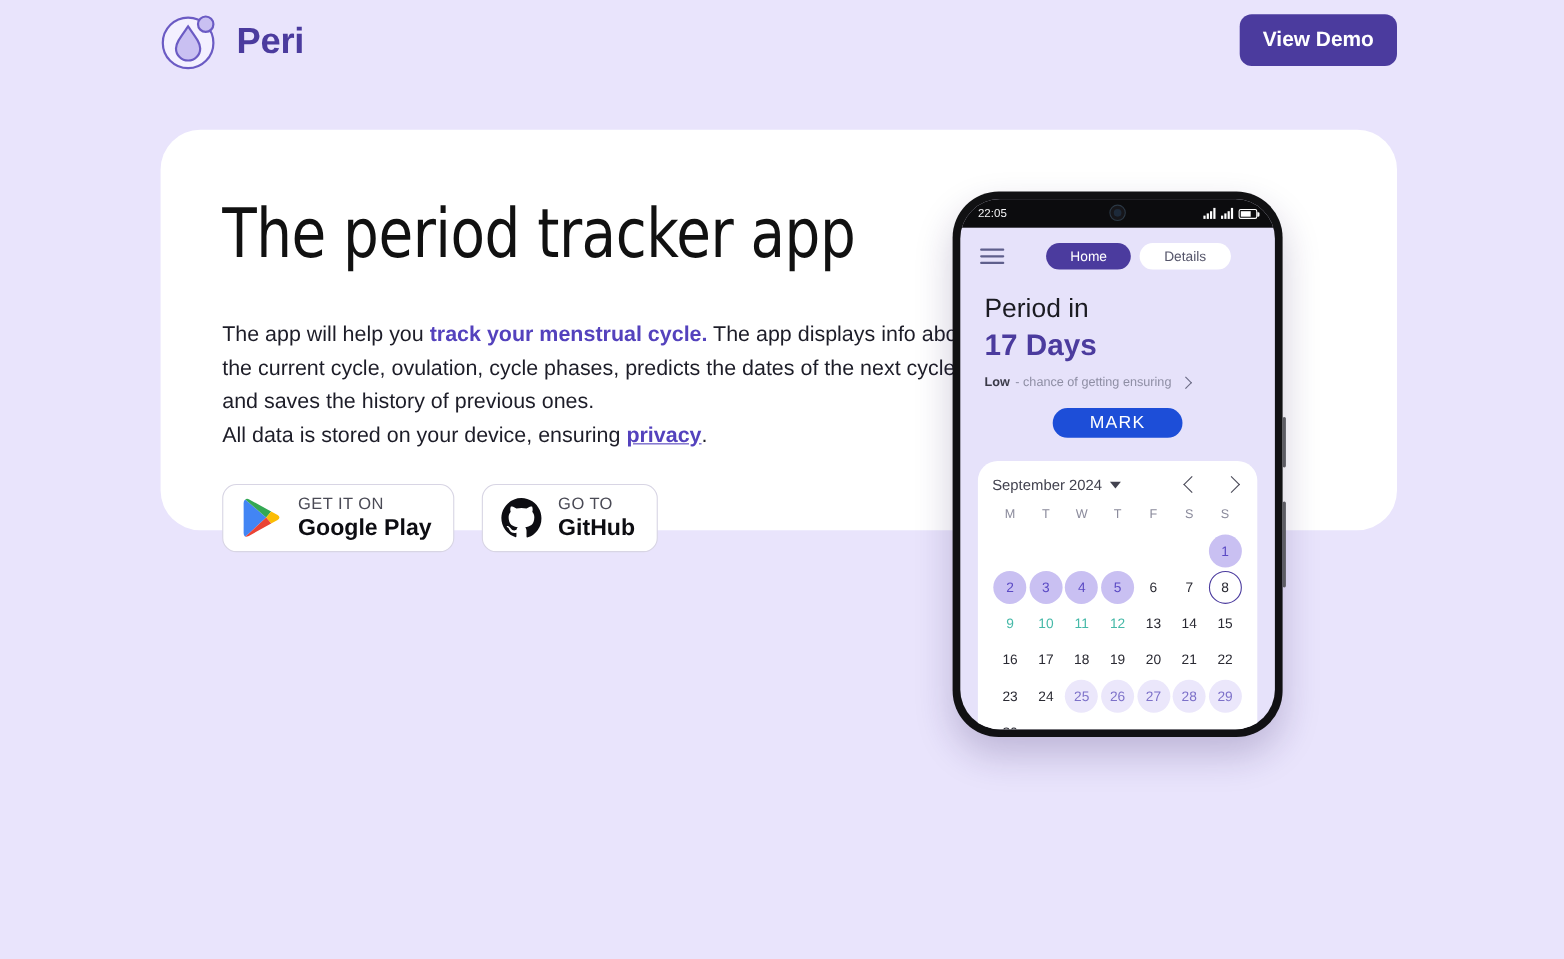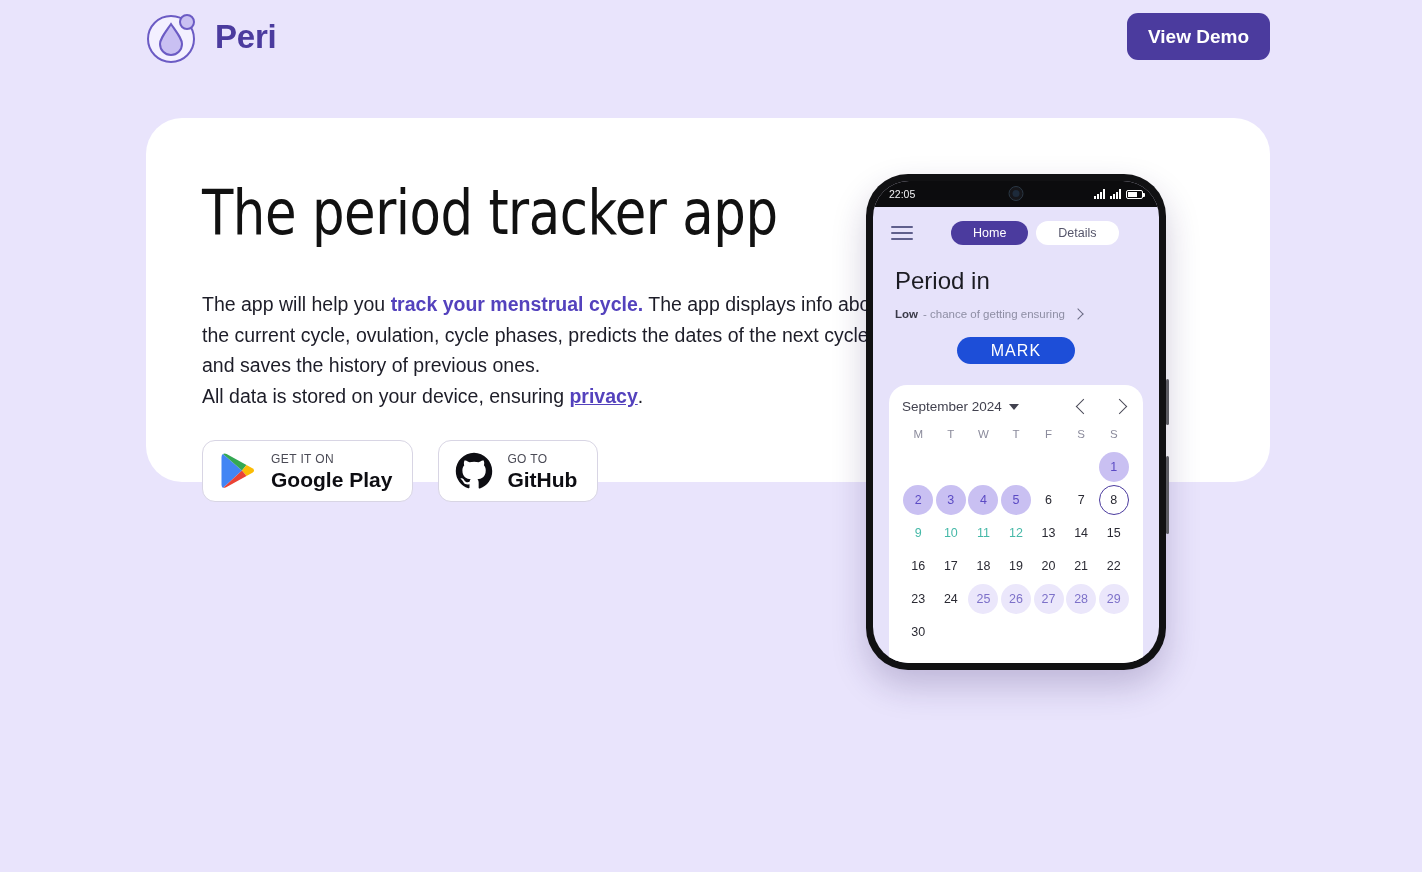--- a/index.html
+++ b/index.html
@@ -59,21 +59,21 @@
   
   .store-row { position: absolute; left: 56px; top: 322px; display: flex; gap: 25px; }
   .store-btn {
     display: flex; align-items: center; gap: 14px;
     border: 1.5px solid #d8d5e4; border-radius: 13px;
     background: #ffffff; height: 62px; padding: 0 20px 0 16px;
     cursor: pointer; text-decoration: none;
   }
   .store-icon { width: 38px; height: 40px; flex: 0 0 auto; }
   .store-lines { display: flex; flex-direction: column; justify-content: center; }
-  .store-top { font-size: 12px; color: #4a4a55; letter-spacing: .4px; line-height: 16px; }
+  .store-top { font-size: 15px; color: #4a4a55; letter-spacing: .4px; line-height: 16px; }
   .store-bottom { font-size: 21px; font-weight: 700; color: #0d0d12; line-height: 25px; }
 
   
   .phone {
     position: absolute; left: 866px; top: 174px;
     width: 300px; height: 496px;
     background: #111113; border-radius: 42px;
     padding: 7px;
     box-shadow: 0 16px 34px rgba(40,25,90,0.22);
   }
@@ -289,20 +289,21 @@
             <i></i>
           </span>
         <span class="tabs">
           <span class="tab active">Home</span>
           <span class="tab inactive">Details</span>
         </span>
       </div>
 
       <div class="period-block">
         <div class="period-lead">Period in</div>
+        <div class="period-days">17 Days</div>
         <div class="chance-row">
           <span class="chance-level">Low</span>
           <span>- chance of getting ensuring</span>
           <span class="chev-right"></span>
         </div>
         <button class="mark-btn">MARK</button>
       </div>
 
       <div class="calendar-card">
         <div class="cal-header">

